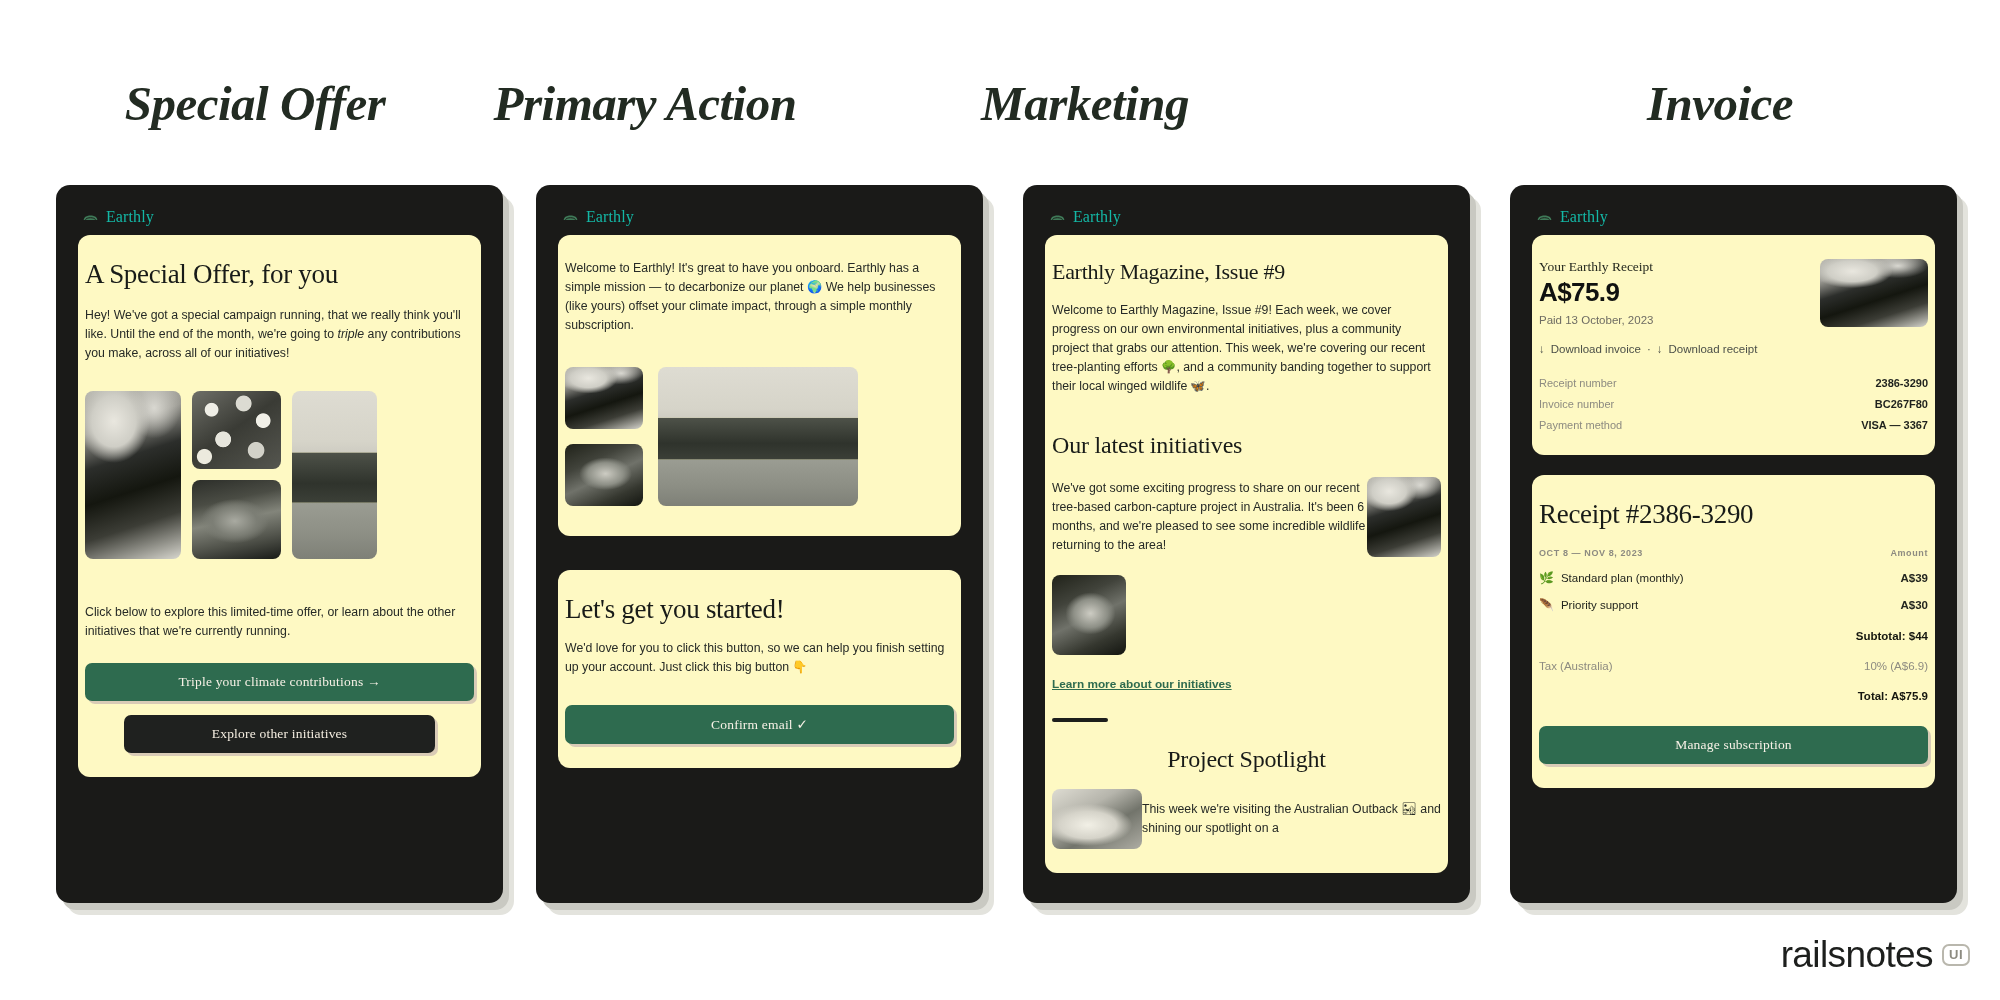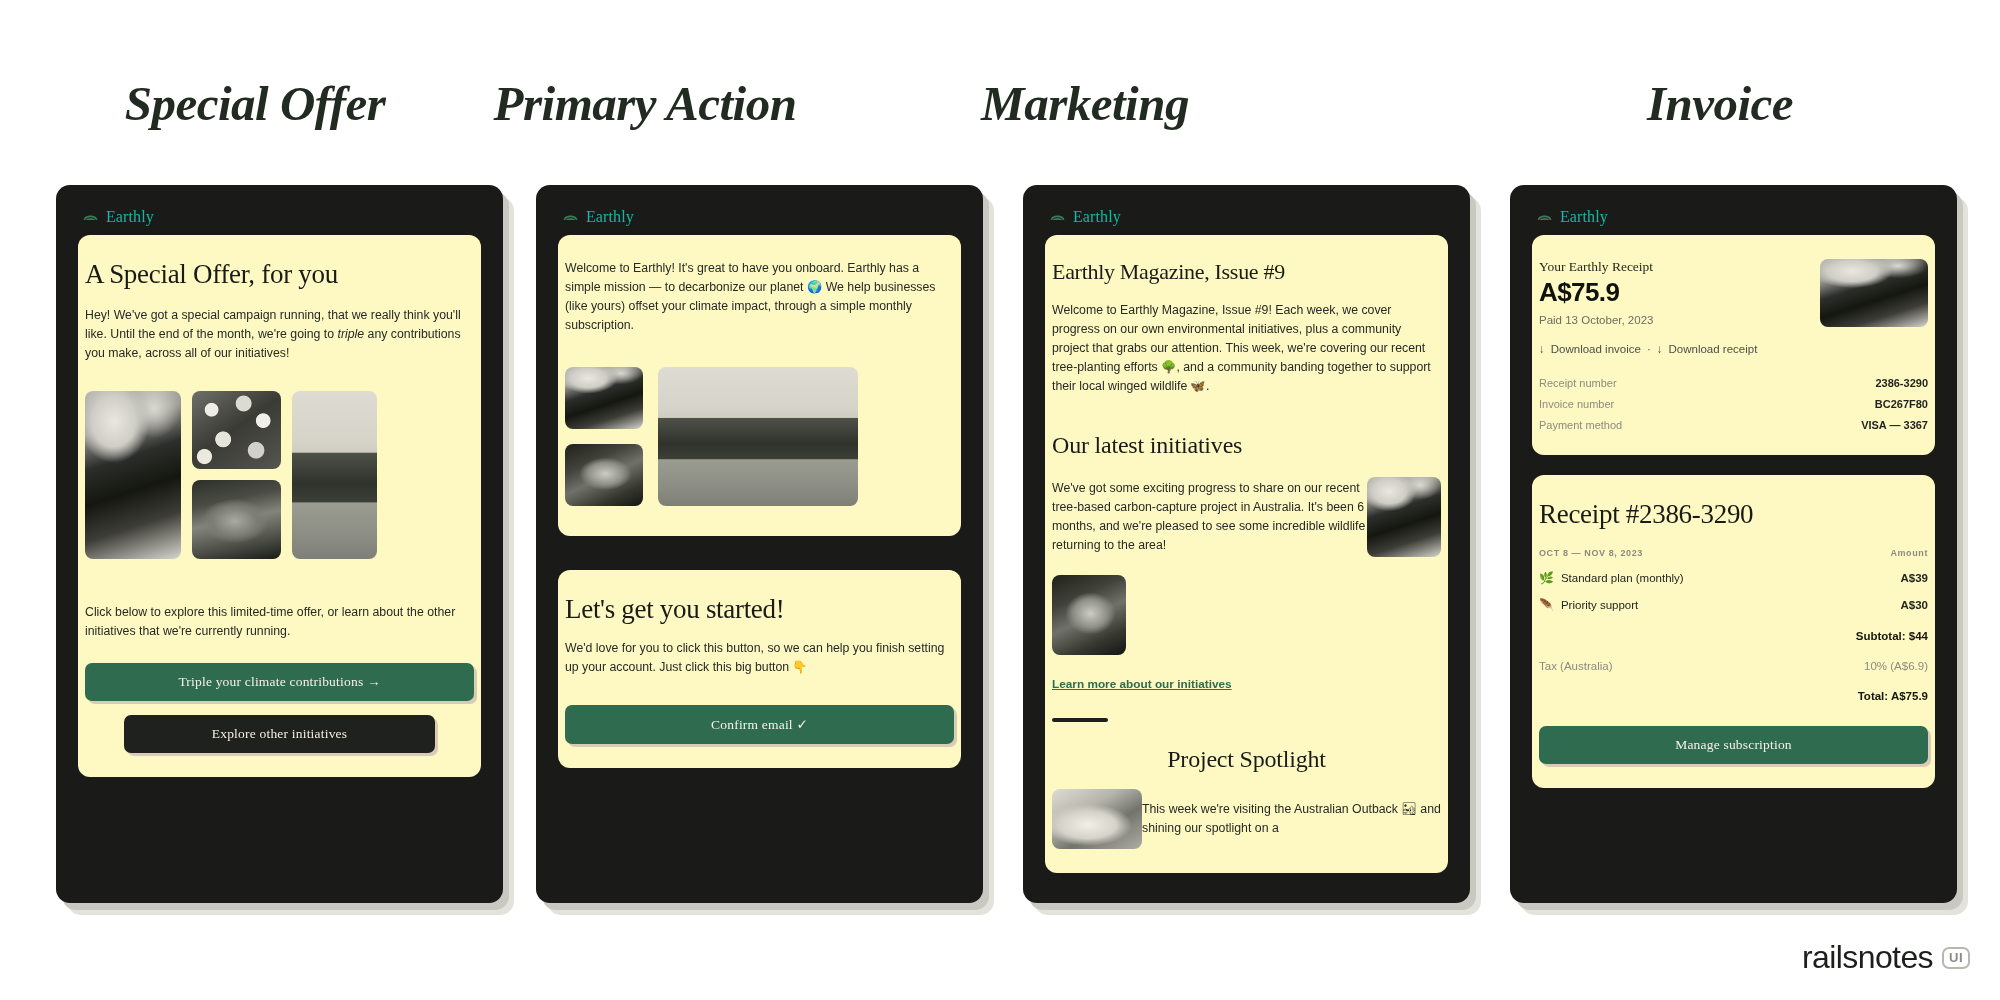--- a/index.html
+++ b/index.html
@@ -143,21 +143,21 @@
   .sum { text-align:right; font-size:11.5px; font-weight:bold; color:#15170f; margin-top:18px; }
   .tax { display:flex; justify-content:space-between; font-size:11.5px; color:#8d8b81; margin-top:18px;}
 
   .link-green { color:#2e6b4f; font-size:11.8px; font-weight:bold; text-decoration:underline; display:inline-block; }
   .rule { width:56px; height:4px; background:#1d1f1c; border-radius:2px; }
 
   .rail-footer {
     position:absolute; right:30px; bottom:24px;
     display:flex; align-items:center; gap:9px;
   }
-  .rail-word { font-size:32px; color:#1d1f1d; letter-spacing:-0.6px; }
+  .rail-word { font-size:37px; color:#1d1f1d; letter-spacing:-0.6px; }
   .rail-badge {
     border:2px solid #b9b7ad; border-radius:7px;
     font-size:13px; font-weight:bold; color:#8d8b81;
     padding:1px 5px 2px 5px; letter-spacing:0.5px;
   }
   .row-2col { display:flex; gap:0; align-items:center; }
 </style>
 </head>
 <body>
 

